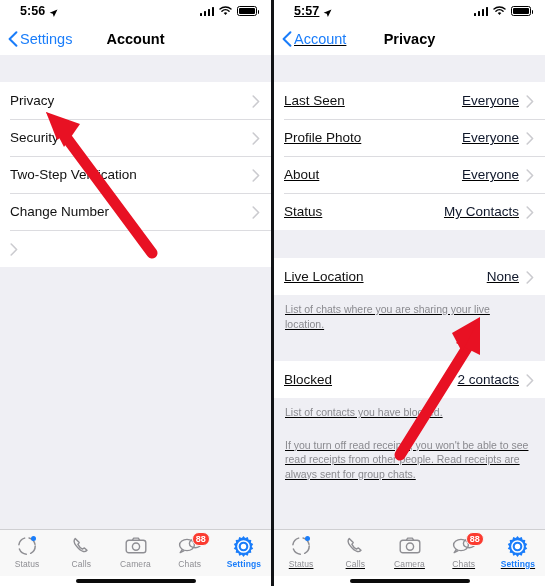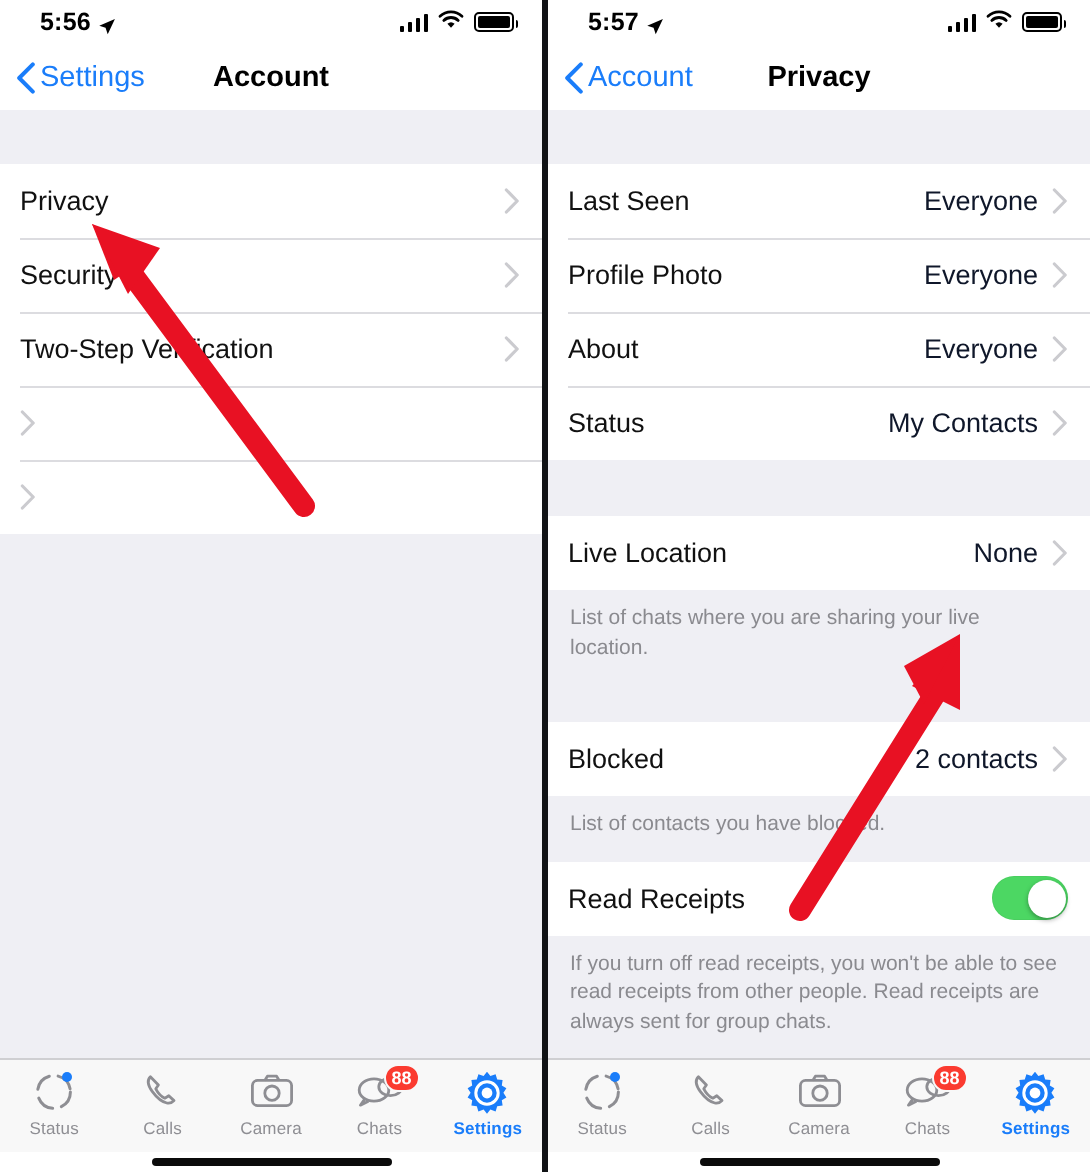--- a/index.html
+++ b/index.html
@@ -26,21 +26,21 @@
     overflow: hidden;
     display: flex;
     flex-direction: column;
   }
   .phone.left  { width: 271px; }
   .phone.divider-line {
     width: 3px;
     background: #111316;
     height: 586px;
   }
-  .phone.right { width: 271px; }
+  .phone.right { width: 271px; text-decoration: underline; }
 
   
   .statusbar {
     height: 22px;
     flex: 0 0 22px;
     display: flex;
     align-items: center;
     justify-content: space-between;
     padding: 0 14px 0 20px;
     background: #ffffff;
@@ -385,20 +385,21 @@
         <div class="row">
           <span class="row-label">Two-Step Verification</span>
           <span class="chev-right">
             <svg viewBox="0 0 8 13" width="8" height="13">
                 <path d="M1.2 1 L6.6 6.5 L1.2 12" stroke="#c2c2c7" stroke-width="1.6" fill="none" stroke-linecap="round" stroke-linejoin="round"></path>
               </svg>
           </span>
         </div>
 
         <div class="row">
+          <span class="row-label">Change Number</span>
           <span class="chev-right">
             <svg viewBox="0 0 8 13" width="8" height="13">
                 <path d="M1.2 1 L6.6 6.5 L1.2 12" stroke="#c2c2c7" stroke-width="1.6" fill="none" stroke-linecap="round" stroke-linejoin="round"></path>
               </svg>
           </span>
         </div>
 
         <div class="row">
           <span class="chev-right">
             <svg viewBox="0 0 8 13" width="8" height="13">
@@ -584,28 +585,20 @@
           <span class="row-value">2 contacts</span>
           <span class="chev-right">
             <svg viewBox="0 0 8 13" width="8" height="13">
                 <path d="M1.2 1 L6.6 6.5 L1.2 12" stroke="#c2c2c7" stroke-width="1.6" fill="none" stroke-linecap="round" stroke-linejoin="round"></path>
               </svg>
           </span>
         </div>
       </div>
       <div class="footnote short">List of contacts you have blocked.</div>
 
-      <div class="section">
-        <div class="row">
-          <span class="row-label">Read Receipts</span>
-          <span class="toggle">
-              <span class="knob"></span>
-            </span>
-        </div>
-      </div>
       <div class="footnote">If you turn off read receipts, you won't be able to see read receipts from other people. Read receipts are always sent for group chats.</div>
 
       <svg class="arrow-layer" viewBox="0 0 271 471">
         <g>
           <path d="M126 400 L196 288" stroke="#e81123" stroke-width="11" stroke-linecap="round" fill="none"></path>
           <path d="M206 262 L206 300 L182 288 Z" fill="#e81123"></path>
           <path d="M206 262 L188 297 L178 278 Z" fill="#e81123"></path>
         </g>
       </svg>
     </div>

